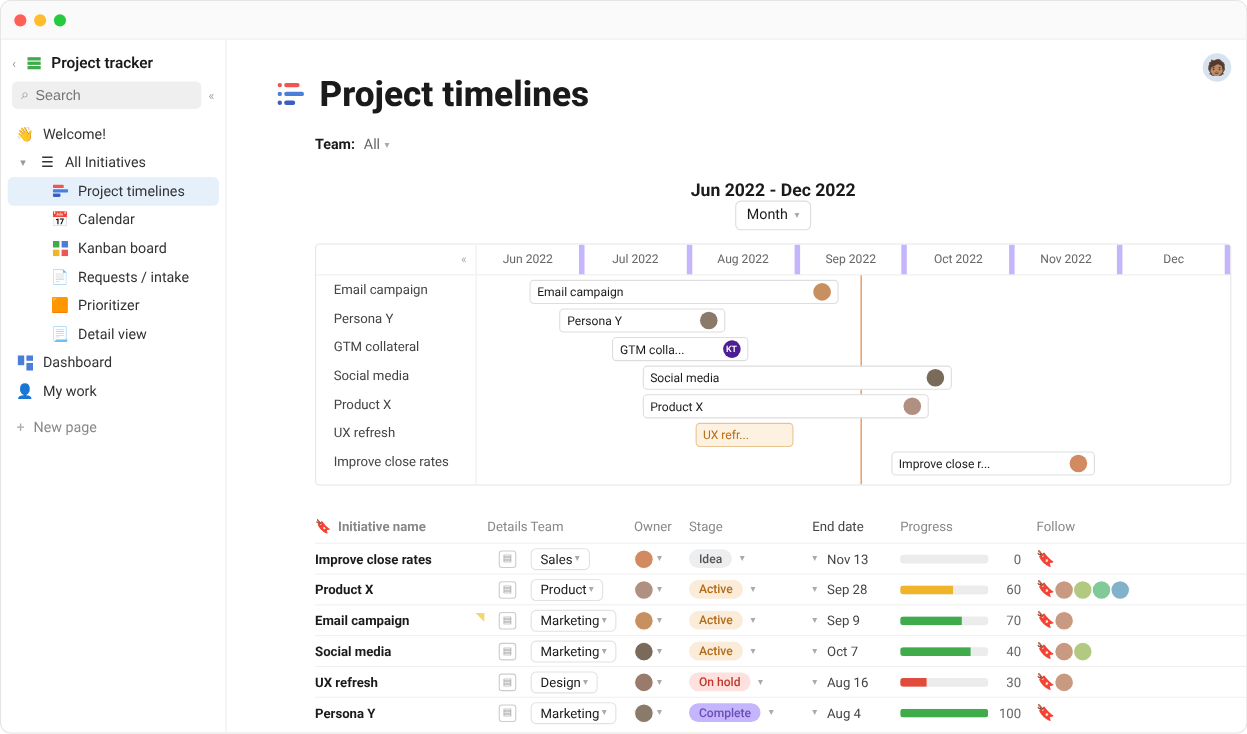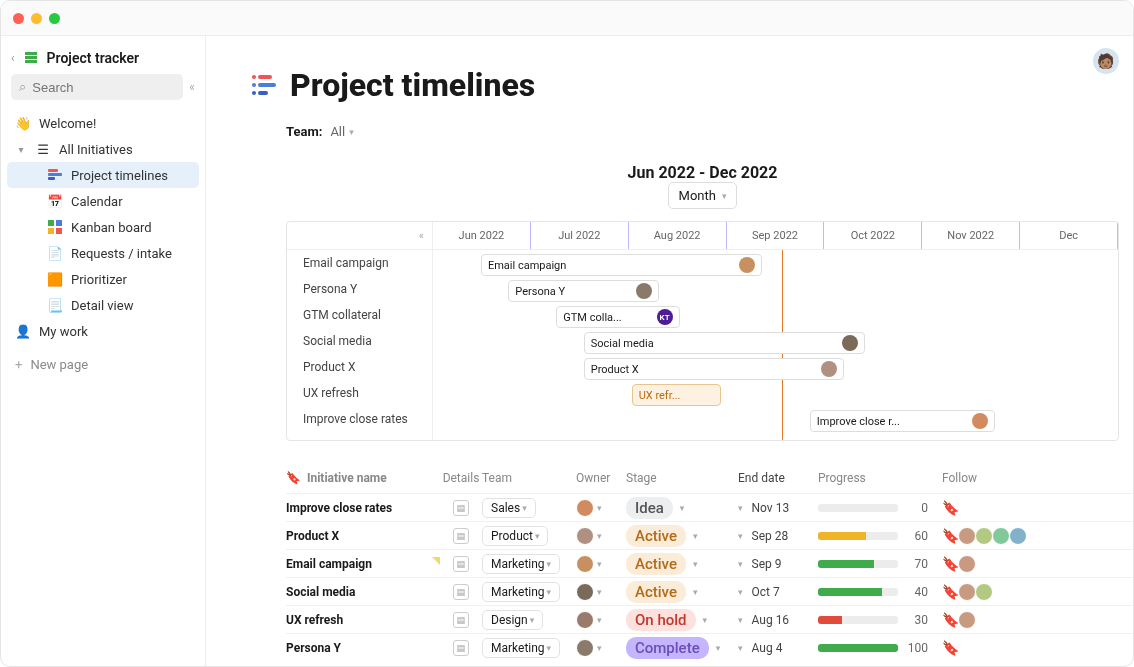--- a/index.html
+++ b/index.html
@@ -35,21 +35,21 @@
 .team-label { font-weight: 700; }
 .team-val { color: #666; display: inline-flex; align-items: center; gap: 4px; cursor: pointer; }
 .date-row { display: flex; align-items: center; justify-content: space-between; margin-left: 36px; margin-right: 14px; margin-bottom: 12px; flex-direction: column; }
 .date-range { font-weight: 700; font-size: 16px; }
 .month-sel { border: 1px solid #ddd; border-radius: 5px; padding: 5px 10px; display: inline-flex; align-items: center; gap: 6px; cursor: pointer; font-size: 13px; }
 .gantt-wrap { border: 1px solid #e5e5e5; border-radius: 4px; margin-left: 36px; margin-right: 14px; overflow: hidden; }
 .gantt-header { display: flex; height: 28px; border-bottom: 1px solid #eee; font-size: 11px; color: #666; }
 .gantt-left { width: 146px; border-right: 1px solid #eee; display: flex; align-items: center; justify-content: flex-end; padding-right: 8px;}
 .gantt-collapse { color: #aaa; cursor: pointer; font-size: 11px;}
 .gantt-months { flex: 1; display: flex; position: relative; }
-.gantt-month { flex: 1; display: flex; align-items: center; justify-content: center; border-right: 1px solid #c4b5fd;}
+.gantt-month { flex: 1; display: flex; align-items: center; justify-content: center; border-right: 5px solid #c4b5fd;}
 .gantt-body { display: flex; }
 .gantt-names { width: 146px; border-right: 1px solid #eee; }
 .gantt-name { height: 26px; display: flex; align-items: center; padding-left: 16px; font-size: 12px; color: #444; }
 .gantt-chart { flex: 1; position: relative; }
 .gantt-bar { position: absolute; height: 22px; border: 1px solid #ddd; border-radius: 4px; background: #fff; display: flex; align-items: center; padding: 0 6px; font-size: 11px; gap: 6px; }
 .gantt-bar.orange { background: #fdf1e2; border-color: #eac48f; color: #bc6b0f;}
 .gantt-avatar { width: 16px; height: 16px; border-radius: 50%; background: #ccc; margin-left: auto; flex-shrink: 0; }
 .gantt-avatar.kt { background: #4c1d95; color:#fff; font-size:8px; display:flex; align-items:center; justify-content:center; font-weight:600;}
 .today-line { position: absolute; top: 0; bottom: 0; width: 1px; background: #e77828; }
 .table-wrap { margin-top: 22px; margin-left: 36px; }
@@ -57,21 +57,21 @@
 .tbl-row { display: flex; align-items: center; height: 28px; border-top: 1px solid #f0f0f0; }
 .col-name { width: 154px; display: flex; align-items: center; gap: 6px; font-weight: 700; font-size: 12px; position:relative; }
 .col-details { width: 42px; display: flex; justify-content: center; }
 .col-team { width: 94px; }
 .col-owner { width: 50px; display: flex; align-items: center; gap: 3px;}
 .col-stage { width: 112px; display: flex; align-items: center; gap: 3px;}
 .col-enddate { width: 80px; font-size: 12px; color: #444; display:flex; align-items:center; gap:3px;}
 .col-progress { width: 124px; display: flex; align-items: center; gap: 8px; }
 .col-follow { width: 110px; display: flex; align-items: center; gap: 3px; }
 .pill { display: inline-flex; align-items: center; border: 1px solid #e2e2e2; border-radius: 5px; padding: 2px 8px; font-size: 12px; gap: 2px; cursor: pointer; }
-.stage-pill { display: inline-flex; padding: 2px 9px; border-radius: 10px; font-size: 15px; font-weight: 500; }
+.stage-pill { display: inline-flex; padding: 2px 9px; border-radius: 10px; font-size: 11px; font-weight: 500; }
 .stage-idea { background: #eceef0; color: #555; }
 .stage-active { background: #fbecd9; color: #b36b18; }
 .stage-hold { background: #fde1df; color: #c0392b; }
 .stage-complete { background: #c4b5fd; color: #6b4eb8; }
 .prog-bar { width: 80px; height: 8px; background: #ececec; border-radius: 3px; overflow: hidden; }
 .prog-fill { height: 100%; }
 .prog-fill.green { background: #3fab4a; }
 .prog-fill.yellow { background: #f0b429; }
 .prog-fill.red { background: #e14b3b; }
 .prog-fill.gray { background: #d5d5d5; }
@@ -156,20 +156,30 @@
           </div>
           <div class="sb-item sub">
             <span class="sb-icon">🟧</span>
             <span>Prioritizer</span>
           </div>
           <div class="sb-item sub">
             <span class="sb-icon">📃</span>
             <span>Detail view</span>
           </div>
           <div class="sb-item">
+            <span class="sb-icon">
+              <svg width="14" height="14">
+                <rect x="0" y="0" width="6" height="9" fill="#4a7ed9"></rect>
+                <rect x="8" y="0" width="6" height="5" fill="#4a7ed9"></rect>
+                <rect x="8" y="7" width="6" height="7" fill="#4a7ed9"></rect>
+              </svg>
+            </span>
+            <span>Dashboard</span>
+          </div>
+          <div class="sb-item">
             <span class="sb-icon">👤</span>
             <span>My work</span>
           </div>
         </div>
       <div class="sb-item muted" style="margin-top:6px; padding-left:14px;">
         <span style="color:#aaa">+</span>
         <span>New page</span>
       </div>
     </div>
 

